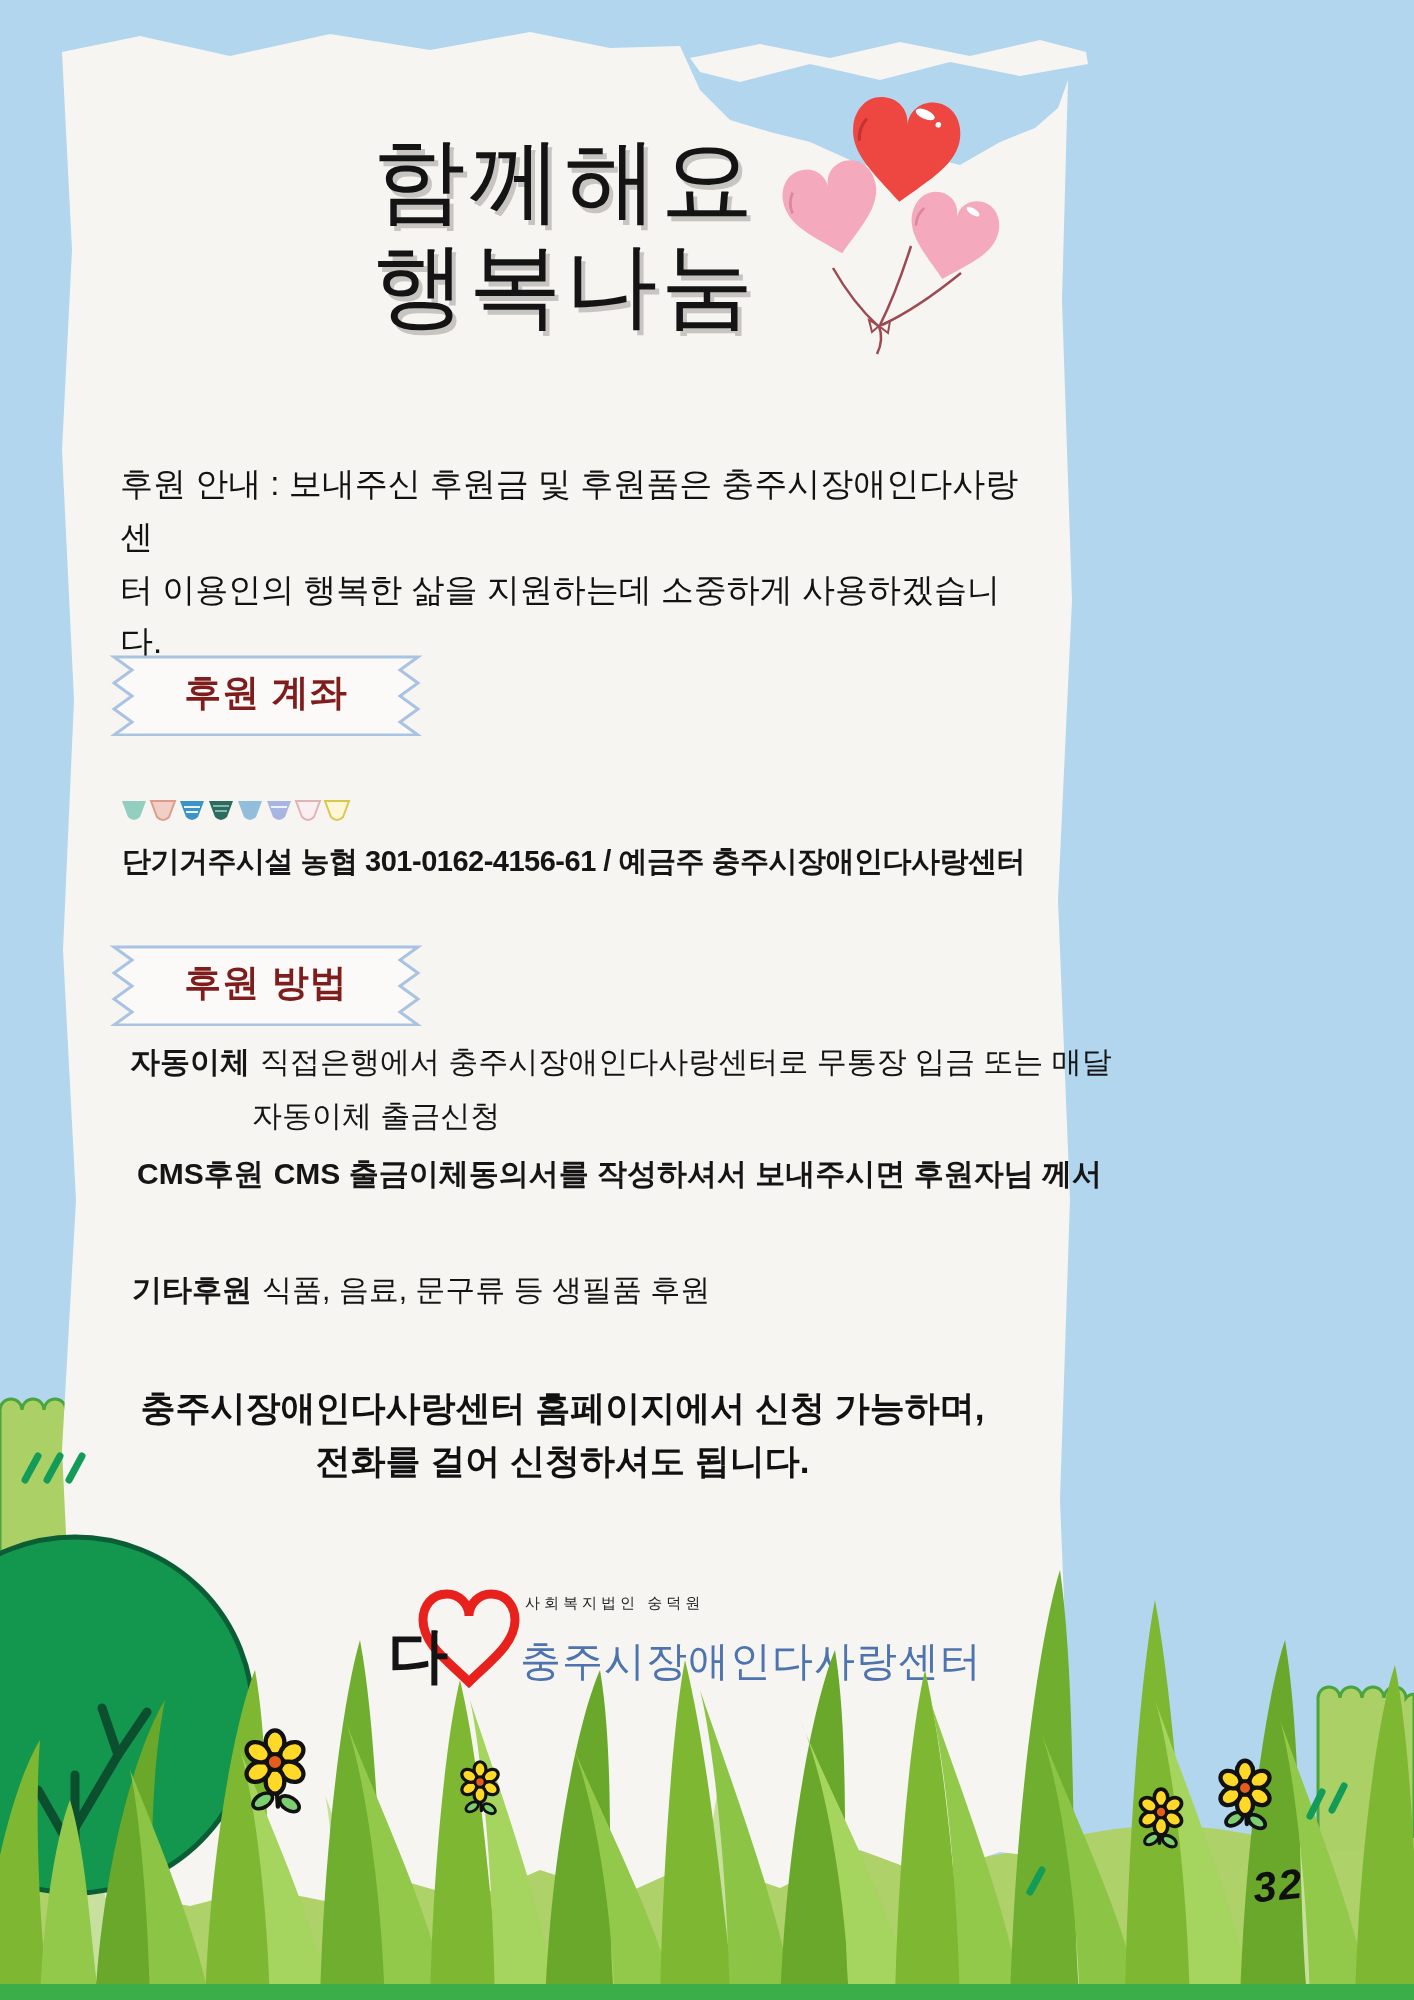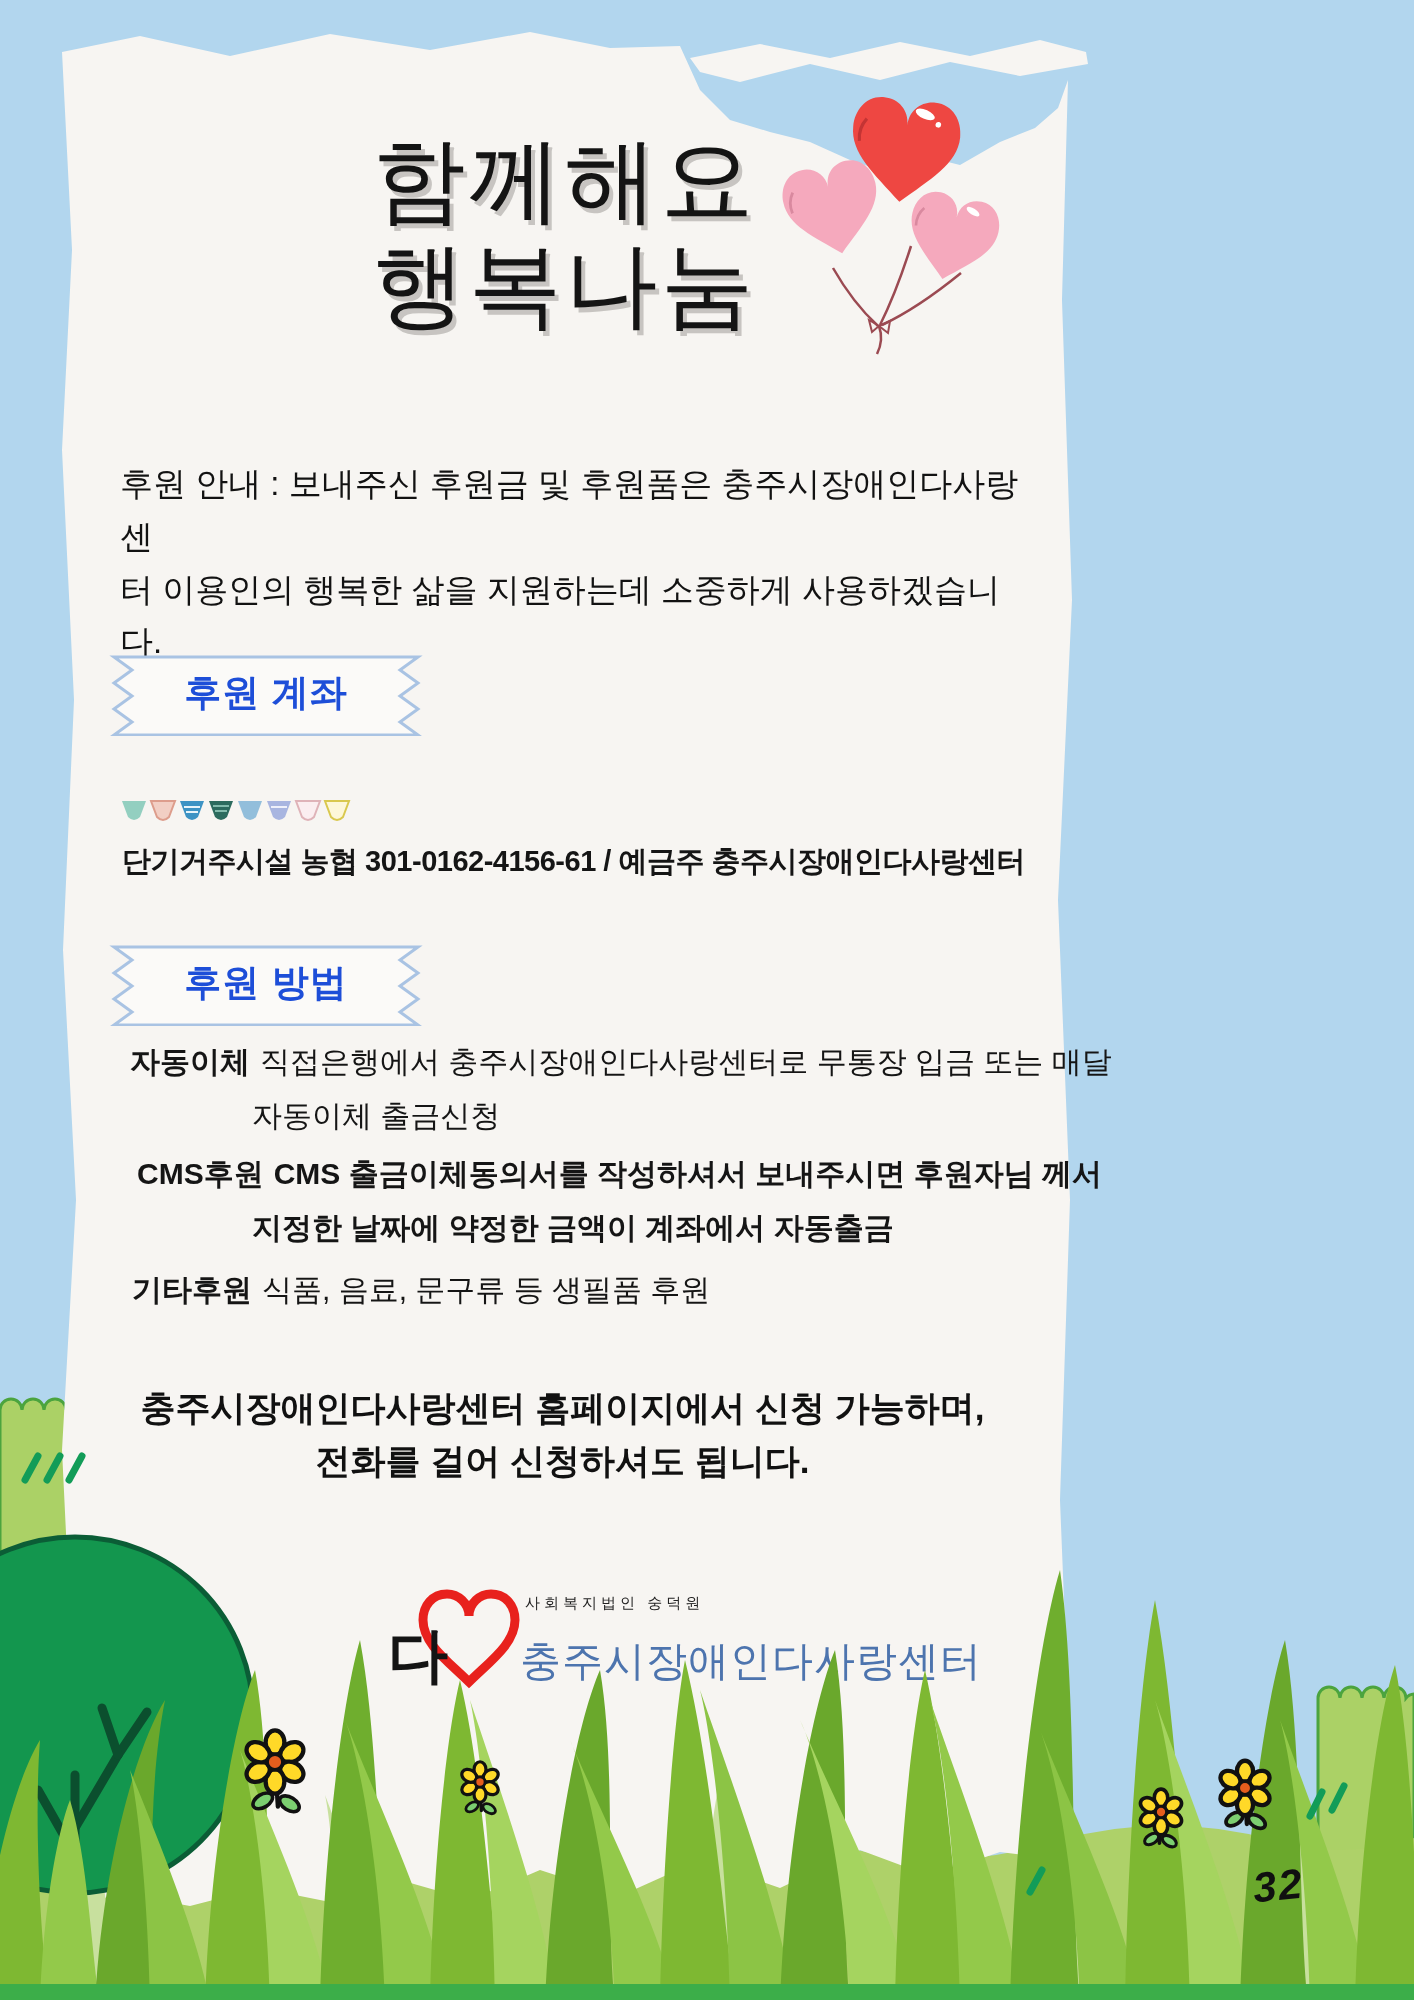--- a/index.html
+++ b/index.html
@@ -36,21 +36,21 @@
     font-size:93px; line-height:1.13; font-weight:500; letter-spacing:3px; color:#141414;
     text-shadow:4px 5px 0 rgba(140,138,134,.45); margin:0;
   }
   .intro{
     left:120px; top:458px; width:910px;
     font-size:33px; line-height:1.6; font-weight:400; color:#121212;
   }
   .banner{width:332px; height:84px;}
   .banner .label{
     position:absolute; inset:0; display:flex; align-items:center; justify-content:center;
-    font-size:37px; font-weight:700; letter-spacing:1px; color:#1d4ed8; padding-bottom:3px;
+    font-size:37px; font-weight:700; letter-spacing:1px; color:#7f1d1d; padding-bottom:3px;
   }
   .banner-1{left:100px; top:652px;}
   .banner-2{left:100px; top:942px;}
   .acct{left:122px; font-size:29px; font-weight:700; letter-spacing:-.5px; white-space:nowrap;}
   .acct-1{top:762px;}
   .acct-2{top:842px;}
   .bowls{left:120px; top:797px;}
   .method{font-size:30px; white-space:nowrap;}
   .method .lbl{font-weight:700; margin-right:10px;}
   .m-auto-1{left:130px; top:1042px;}
@@ -169,21 +169,20 @@
   </div>
 
   <div class="abs method m-auto-1 content">
     <span class="lbl">자동이체</span><span>직접은행에서 충주시장애인다사랑센터로 무통장 입금 또는 매달</span>
   </div>
   <div class="abs method m-auto-2 content">자동이체 출금신청</div>
 
   <div class="abs method m-cms-1 content">
     <span class="lbl">CMS후원</span><span>CMS 출금이체동의서를 작성하셔서 보내주시면 후원자님 께서</span>
   </div>
-  <div class="abs method m-cms-2 content">지정한 날짜에 약정한 금액이 계좌에서 자동출금</div>
 
   <div class="abs method m-etc content">
     <span class="lbl">기타후원</span><span>식품, 음료, 문구류 등 생필품 후원</span>
   </div>
 
   <div class="abs closing content">
     <div>충주시장애인다사랑센터 홈페이지에서 신청 가능하며,</div>
     <div>전화를 걸어 신청하셔도 됩니다.</div>
   </div>
 

